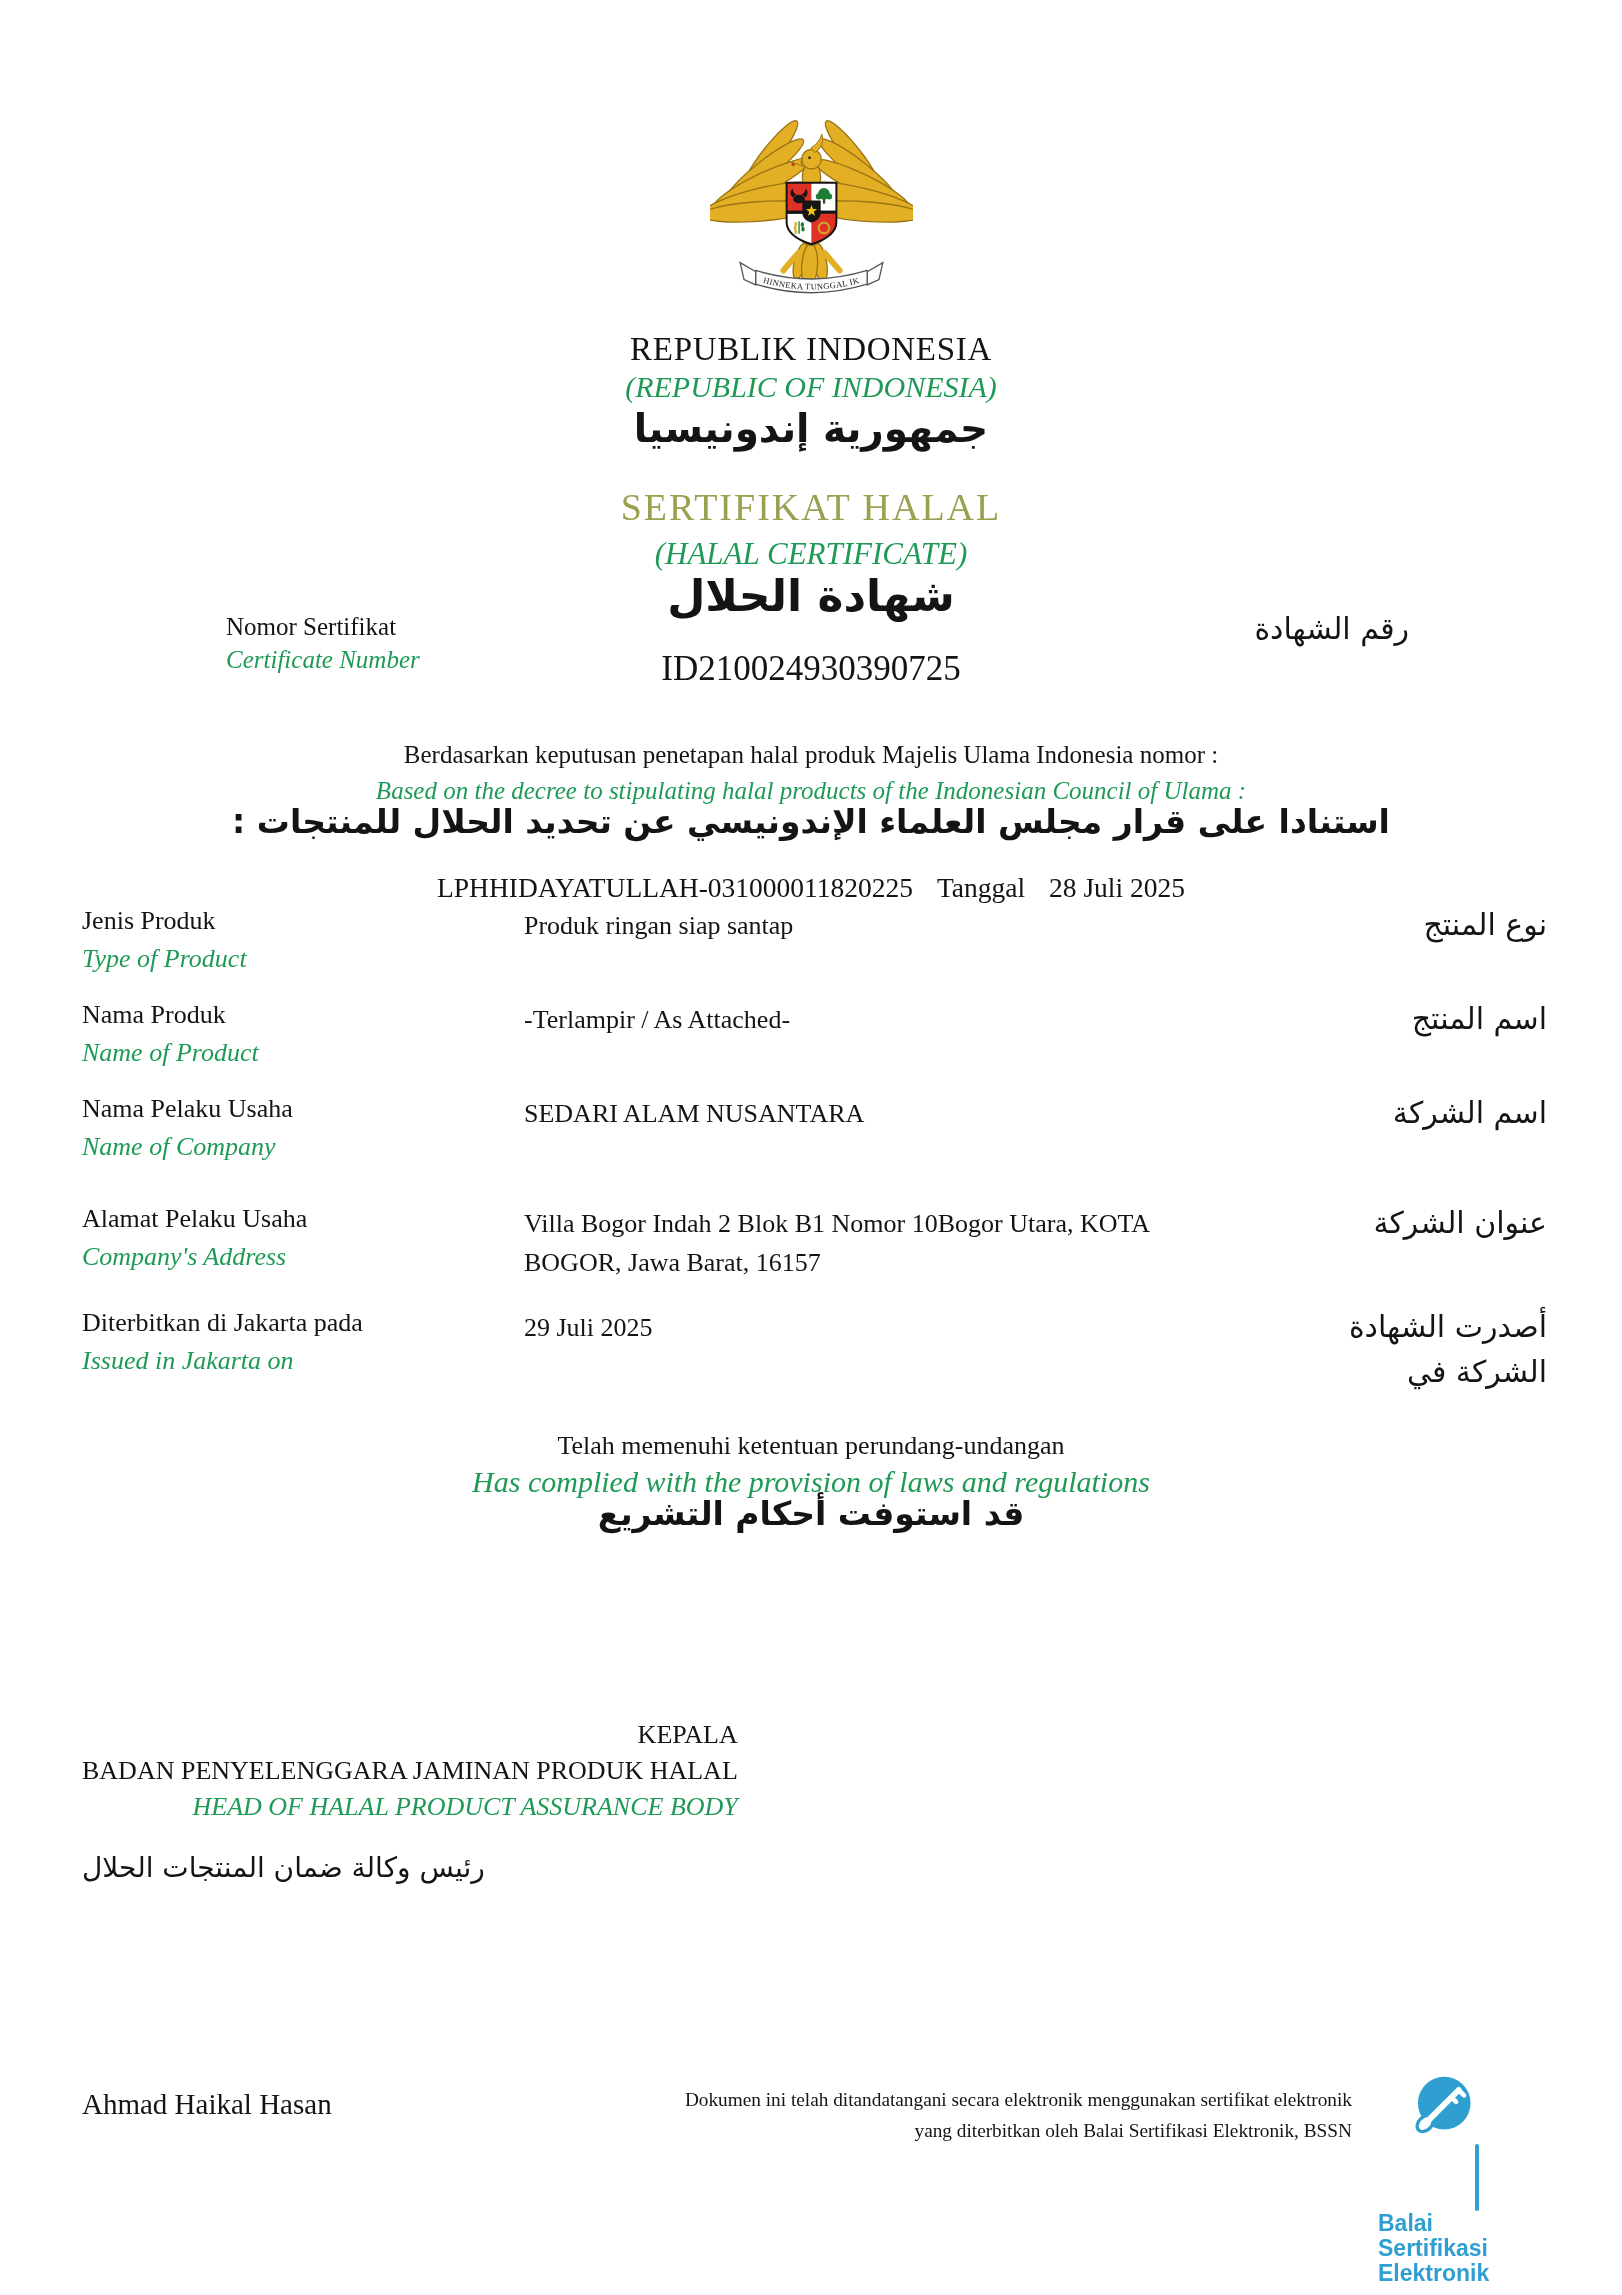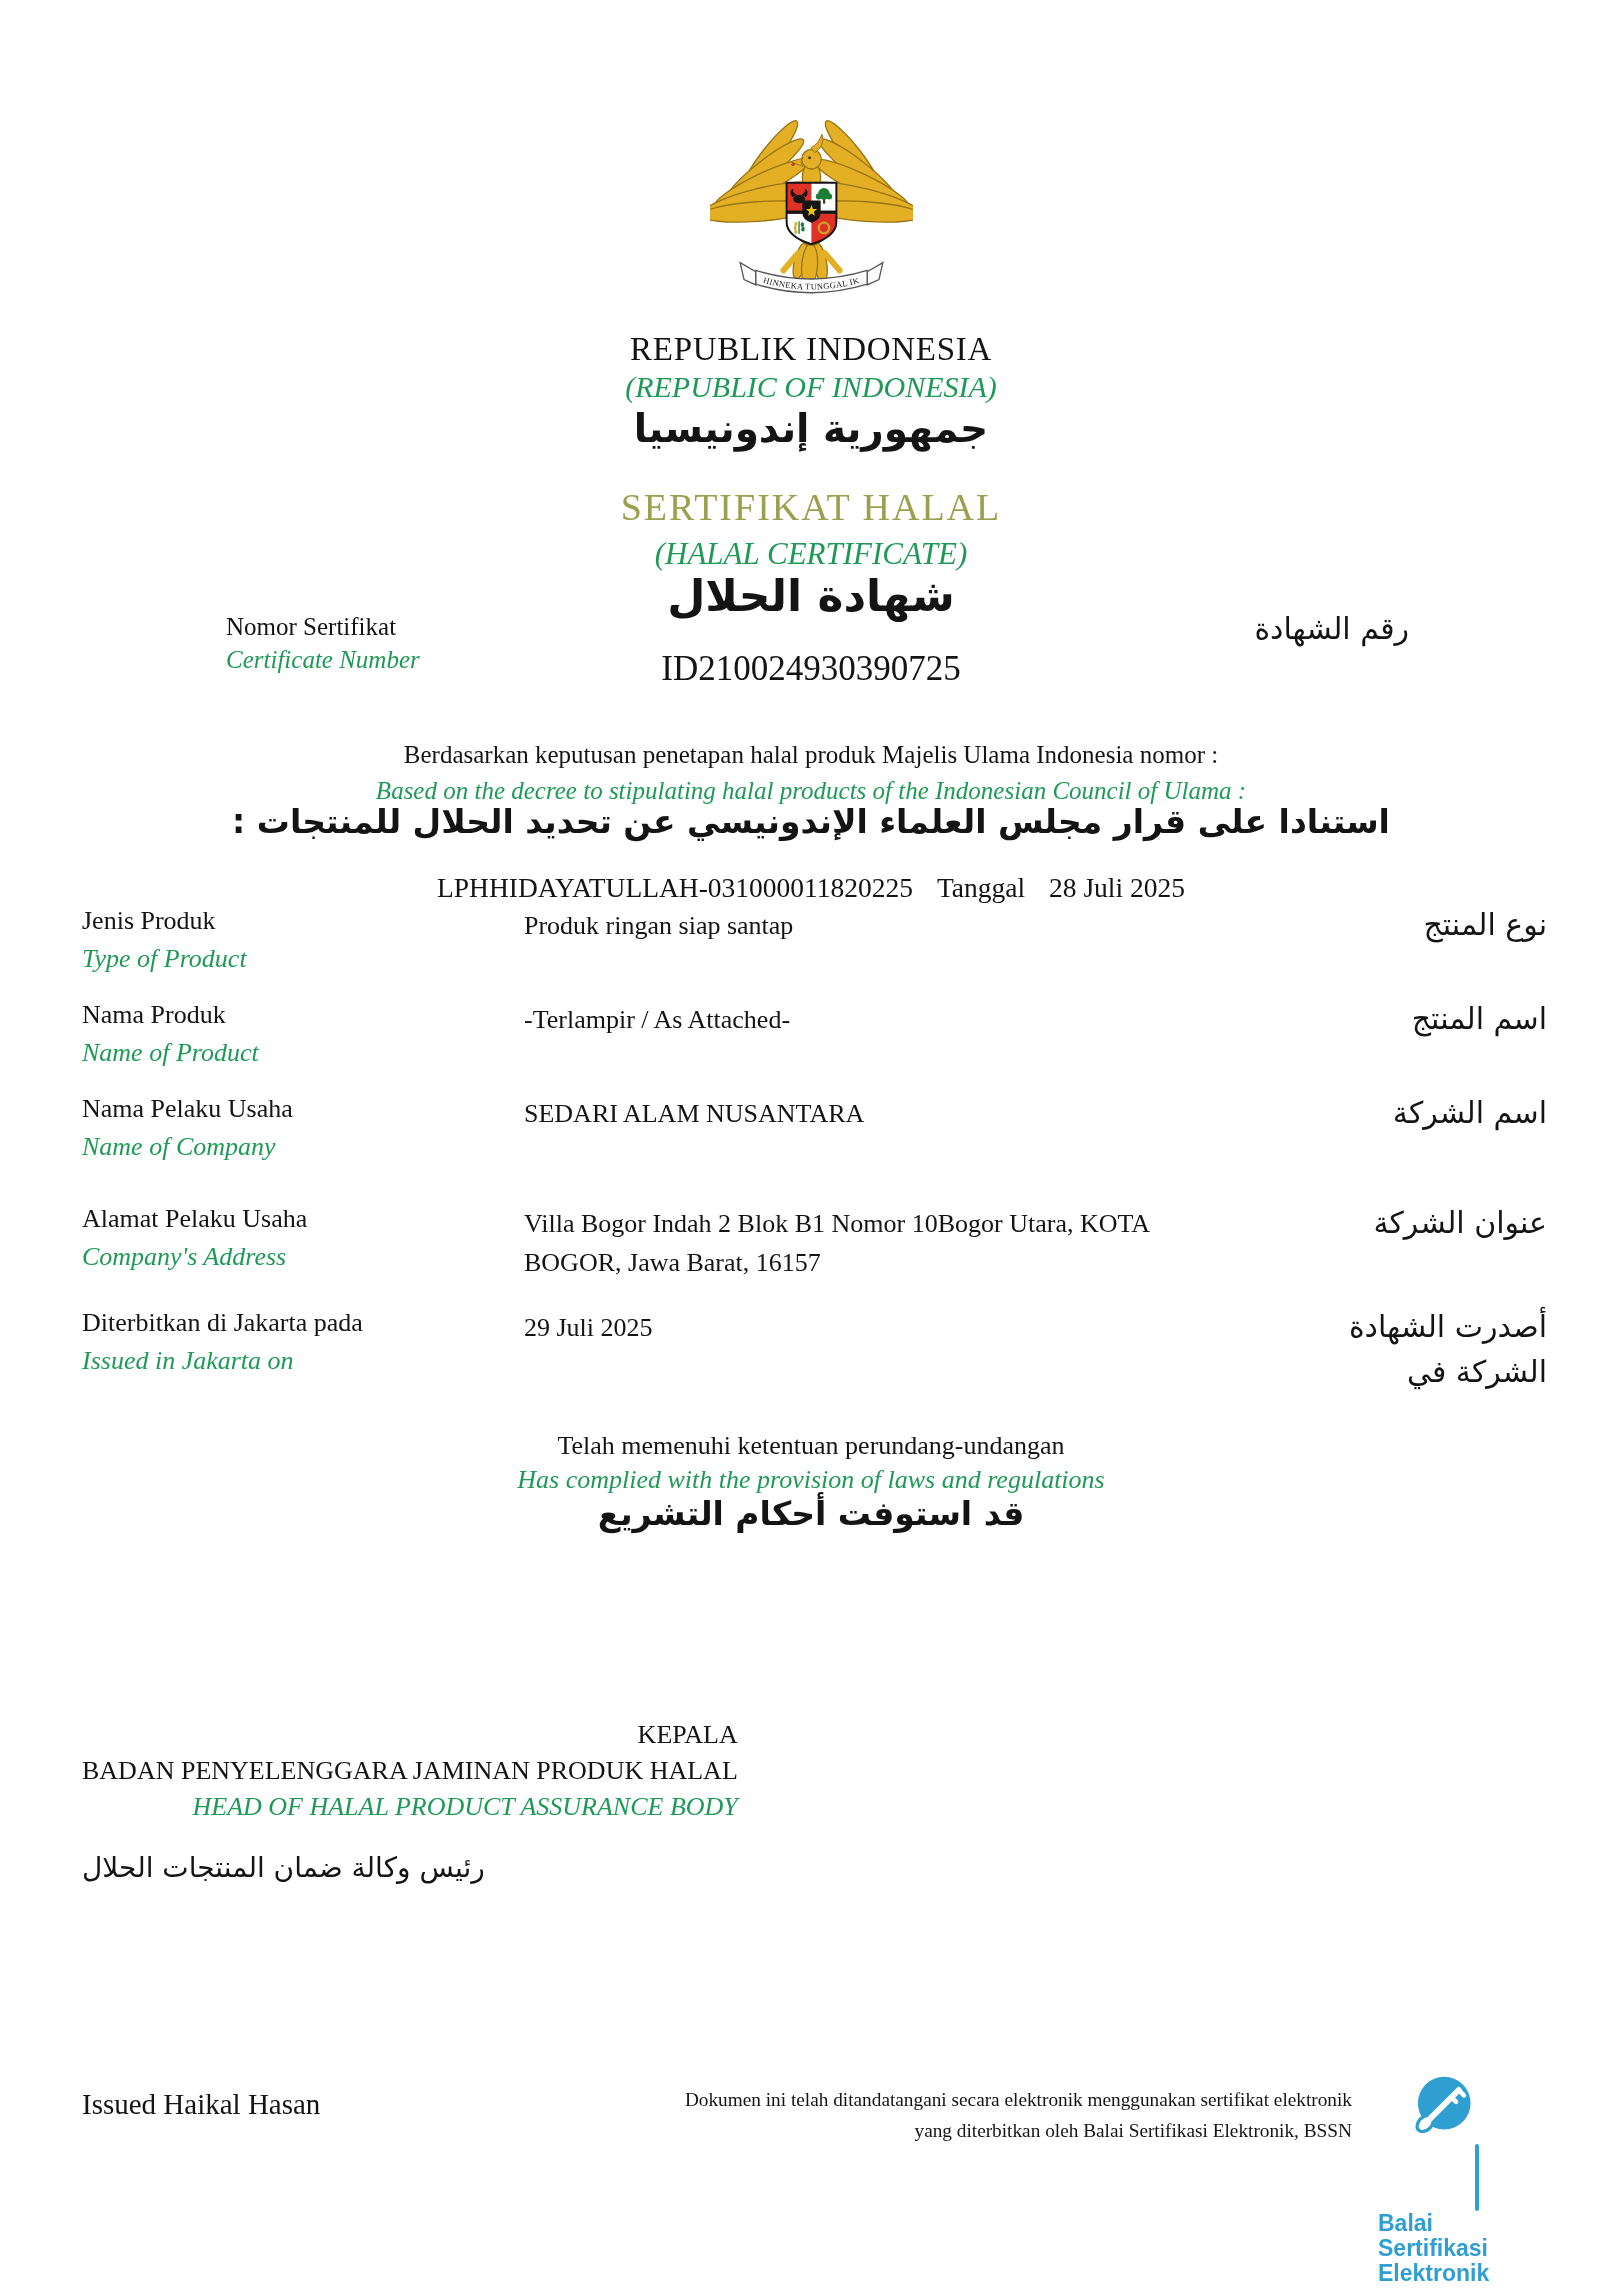--- a/index.html
+++ b/index.html
@@ -53,21 +53,21 @@
   
   .row{position:absolute;left:82px;right:75px;height:92px;}
   .flabel{position:absolute;left:0;top:0;width:419px;}
   .l1{font-size:26px;color:var(--ink);white-space:nowrap;}
   .l2{font-size:26px;margin-top:7.9px;white-space:nowrap;}
   .fvalue{position:absolute;left:442px;top:1.3px;width:661px;font-size:26px;line-height:1.48;}
   .flabel-ar{position:absolute;right:0;top:-3.9px;width:242px;font-size:30px;text-align:right;line-height:1.5;}
 
   
   .comp-id{top:1400px;font-size:26px;}
-  .comp-en{top:1434px;font-size:26px;}
+  .comp-en{top:1434px;font-size:30px;}
   .comp-ar{top:1463px;font-size:33px;font-weight:700;}
 
   
   .sig{left:82px;top:1717px;font-size:26px;line-height:1.38;text-align:right;}
   .sig .en{white-space:nowrap;}
   .sig-ar{left:82px;top:1819px;font-size:28px;direction:rtl;text-align:right;white-space:nowrap;margin-top:32px;}
   .sig-name{left:82px;top:2088px;font-size:29px;white-space:nowrap;}
 
   
   .foot-note{position:absolute;right:270px;top:2084px;font-size:19.3px;line-height:1.62;text-align:right;white-space:nowrap;}
@@ -229,21 +229,21 @@
   <div class="center comp-id">Telah memenuhi ketentuan perundang-undangan</div>
   <div class="center comp-en green">Has complied with the provision of laws and regulations</div>
   <div class="center comp-ar ar" dir="rtl">قد استوفت أحكام التشريع</div>
 
   <div class="abs sig">
     <div>KEPALA</div>
     <div>BADAN PENYELENGGARA JAMINAN PRODUK HALAL</div>
     <div class="green en">HEAD OF HALAL PRODUCT ASSURANCE BODY</div>
   </div>
   <div class="abs sig-ar ar">رئيس وكالة ضمان المنتجات الحلال</div>
-  <div class="abs sig-name">Issued Haikal Hasan</div>
+  <div class="abs sig-name">Ahmad Haikal Hasan</div>
 
   <div class="foot-note">
     <div>Dokumen ini telah ditandatangani secara elektronik menggunakan sertifikat elektronik</div>
     <div>yang diterbitkan oleh Balai Sertifikasi Elektronik, BSSN</div>
   </div>
 
   <div class="bsre">
     <svg width="79" height="79" viewBox="0 0 120 120" aria-hidden="true">
       <circle cx="52" cy="58" r="40" fill="#2f9fd2"></circle>
       <ellipse cx="23" cy="89" rx="14" ry="10" transform="rotate(-45 23 89)" fill="#ffffff" stroke="#2f9fd2" stroke-width="5"></ellipse>

